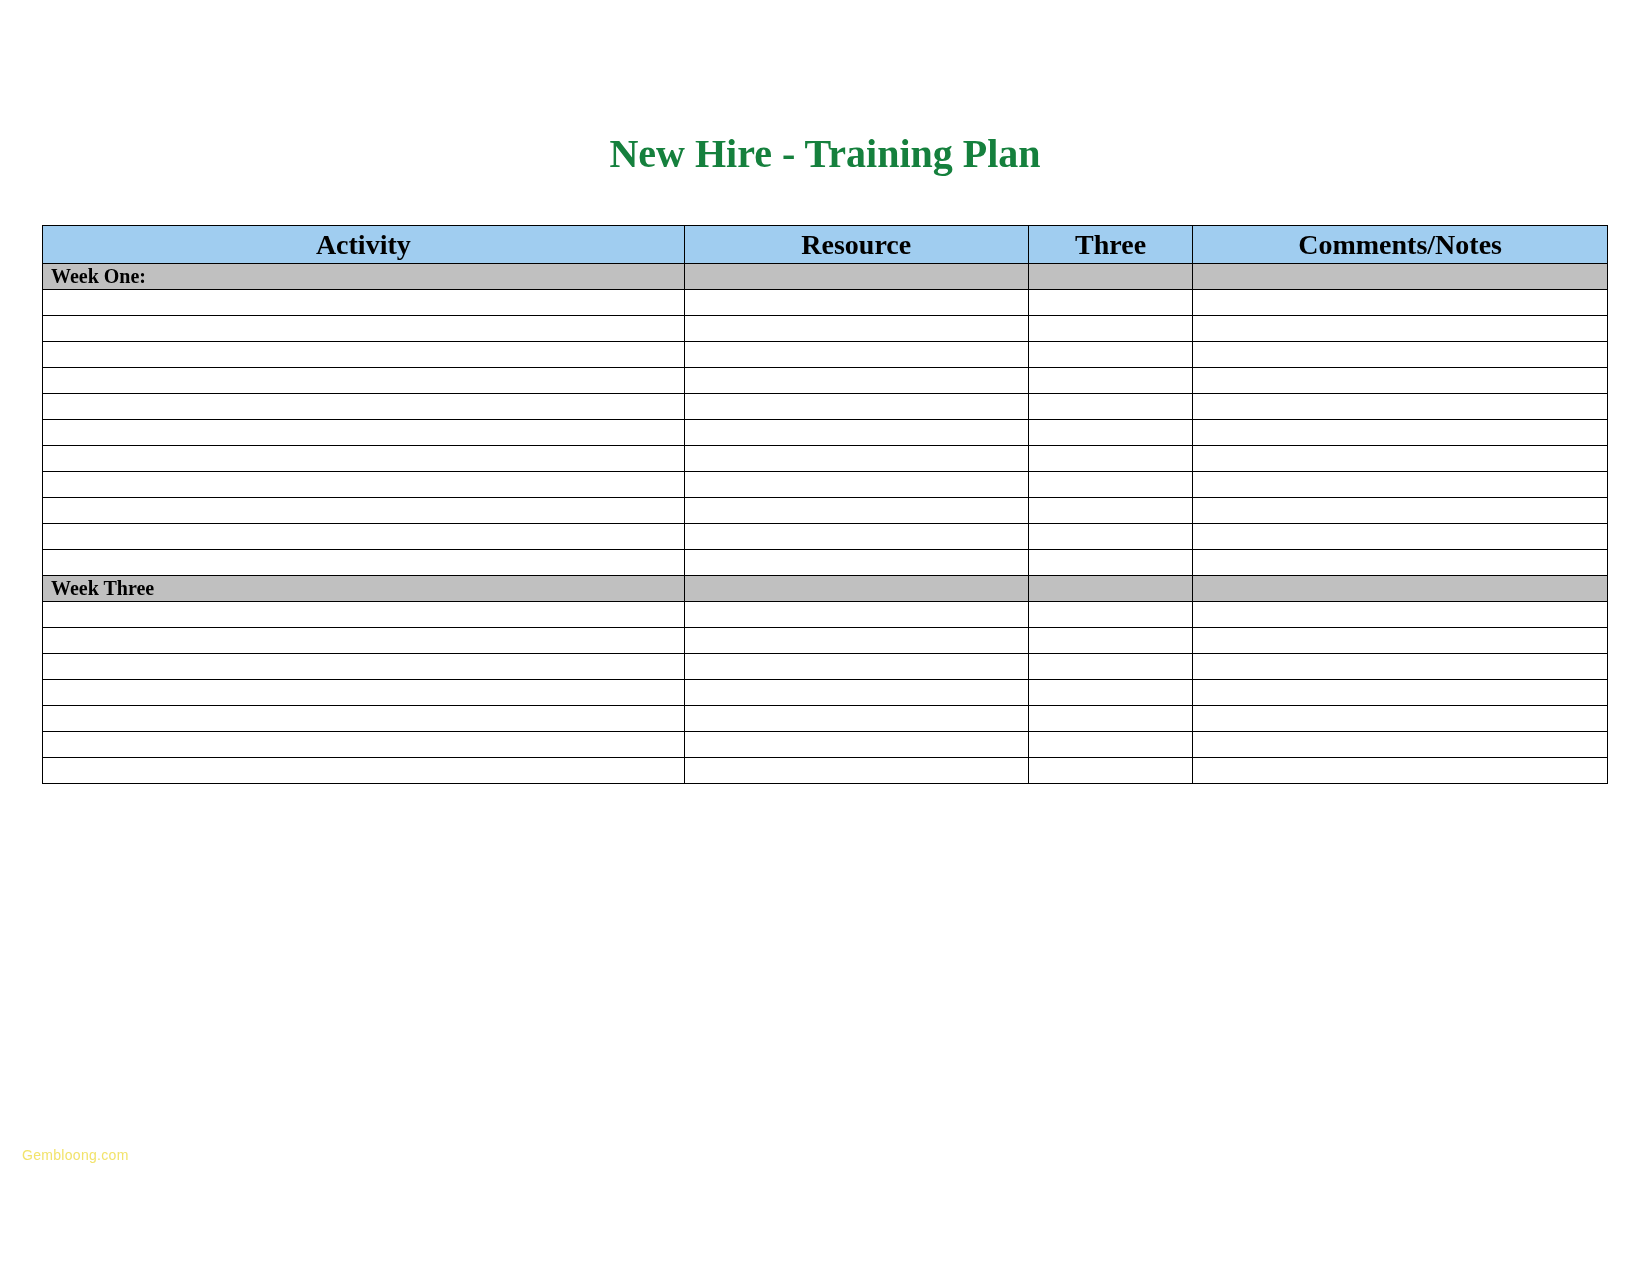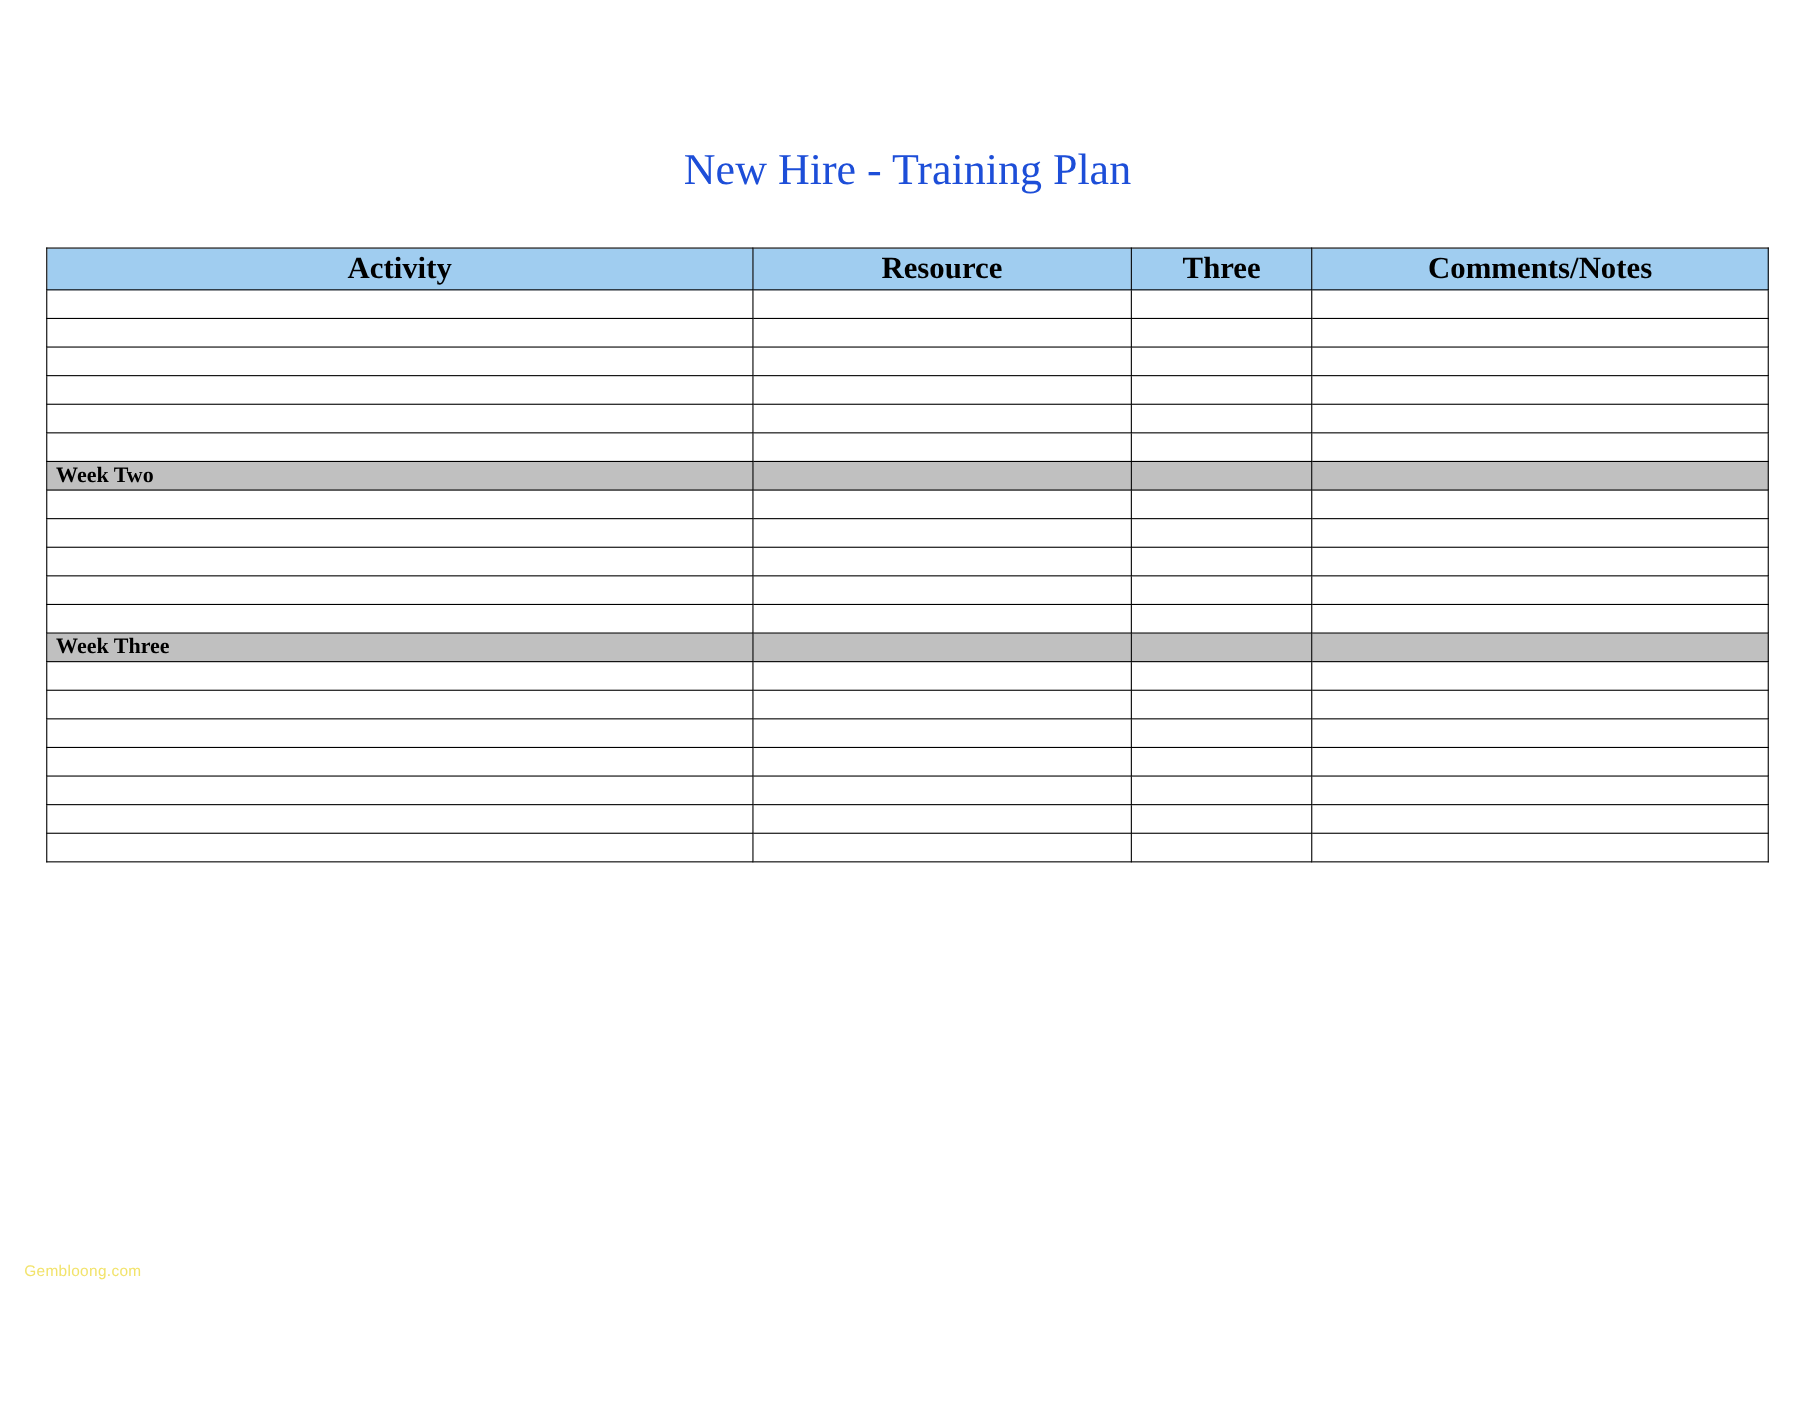--- a/index.html
+++ b/index.html
@@ -11,22 +11,22 @@
     width: 1650px;
     height: 1275px;
     position: relative;
   }
   .page {
     padding: 130px 42px 0 42px;
   }
   .title {
     text-align: center;
     font-size: 40px;
-    font-weight: normal;
-    color: #1d4ed8;
+    font-weight: bold;
+    color: #15803d;
     margin-bottom: 48px;
   }
   table {
     width: 100%;
     border-collapse: collapse;
     table-layout: fixed;
   }
   th, td {
     border: 1px solid #000;
     padding: 0;
@@ -82,58 +82,58 @@
     </colgroup>
     <thead>
       <tr>
         <th>Activity</th>
         <th>Resource</th>
         <th>Three</th>
         <th>Comments/Notes</th>
       </tr>
     </thead>
     <tbody id="tbody">
-        <tr class="blank">
-          <td></td>
-          <td></td>
-          <td></td>
-          <td></td>
-        </tr>
-        <tr class="blank">
-          <td></td>
-          <td></td>
-          <td></td>
-          <td></td>
-        </tr>
-        <tr class="blank">
-          <td></td>
-          <td></td>
-          <td></td>
-          <td></td>
-        </tr>
-        <tr class="blank">
-          <td></td>
-          <td></td>
-          <td></td>
-          <td></td>
-        </tr>
-        <tr class="blank">
-          <td></td>
-          <td></td>
-          <td></td>
-          <td></td>
-        </tr>
-        <tr class="blank">
-          <td></td>
-          <td></td>
-          <td></td>
-          <td></td>
-        </tr>
-        <tr class="section">
-          <td>Week Two</td>
+    <tr class="section">
+          <td>Week One:</td>
+          <td></td>
+          <td></td>
+          <td></td>
+        </tr>
+        <tr class="blank">
+          <td></td>
+          <td></td>
+          <td></td>
+          <td></td>
+        </tr>
+        <tr class="blank">
+          <td></td>
+          <td></td>
+          <td></td>
+          <td></td>
+        </tr>
+        <tr class="blank">
+          <td></td>
+          <td></td>
+          <td></td>
+          <td></td>
+        </tr>
+        <tr class="blank">
+          <td></td>
+          <td></td>
+          <td></td>
+          <td></td>
+        </tr>
+        <tr class="blank">
+          <td></td>
+          <td></td>
+          <td></td>
+          <td></td>
+        </tr>
+        <tr class="blank">
+          <td></td>
           <td></td>
           <td></td>
           <td></td>
         </tr>
         <tr class="blank">
           <td></td>
           <td></td>
           <td></td>
           <td></td>
         </tr>

